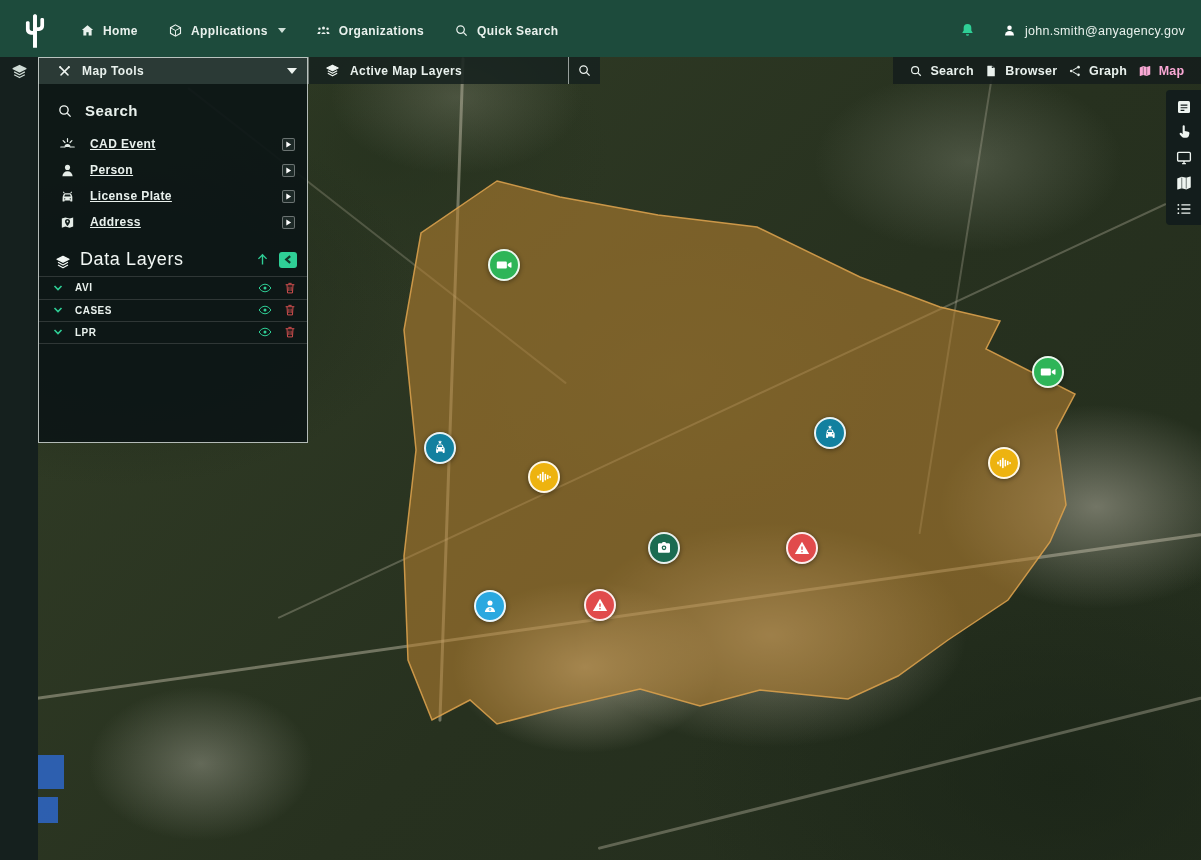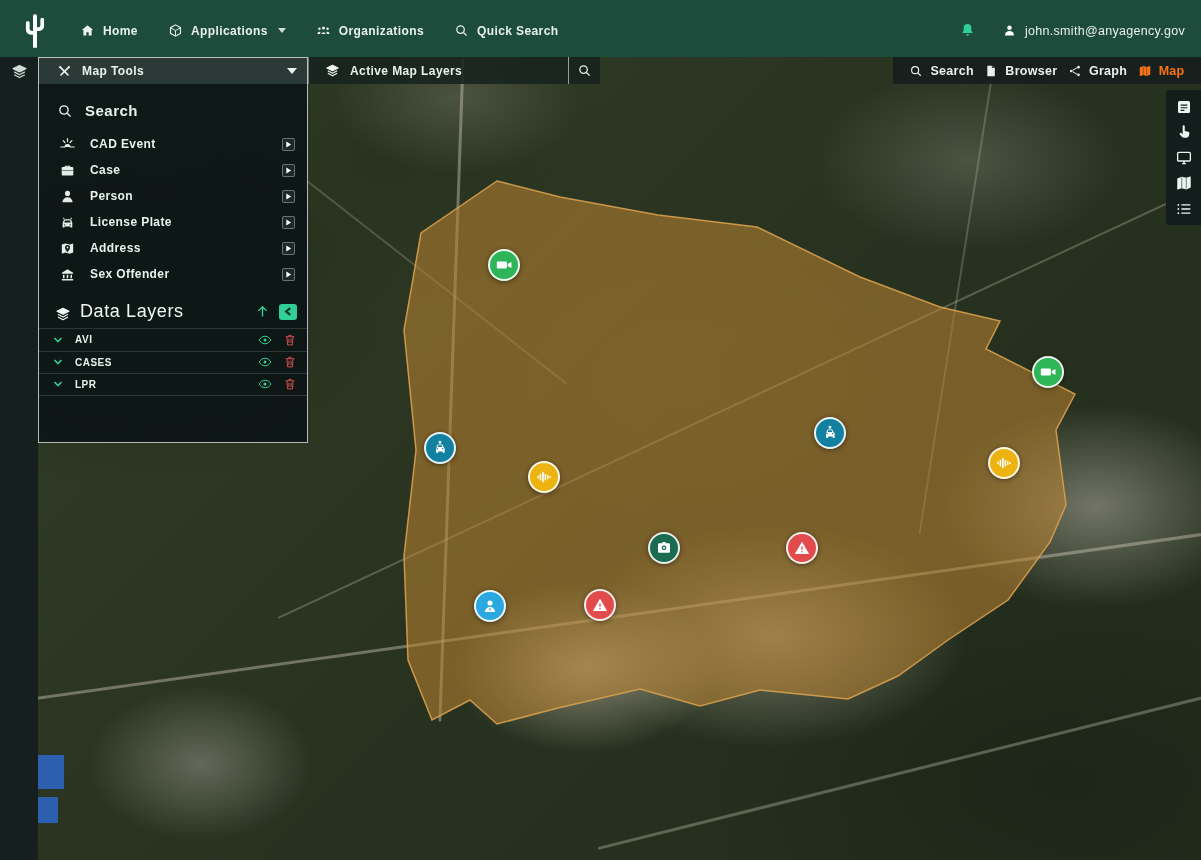--- a/index.html
+++ b/index.html
@@ -83,21 +83,21 @@
 
   
   .left-panel {
     position:absolute; left:38px; top:84px; width:270px; height:359px; z-index:5;
     background:rgba(12,22,21,.93);
     border:1px solid rgba(235,242,238,.75); border-top:none;
     padding:8px 0 0 0;
   }
   .search-heading { display:flex; align-items:center; gap:12px; padding:10px 18px 12px 18px; font-size:15px; font-weight:700; letter-spacing:.5px; }
   .search-heading svg { width:16px; height:16px; }
-  .search-item { display:flex; align-items:center; height:26px; padding:0 12px 0 20px; cursor:pointer; }
+  .search-item { display:flex; align-items:center; height:26px; padding:0 12px 0 20px; cursor:pointer;text-decoration:underline; }
   .search-item .si-icon { width:17px; height:17px; margin-right:14px; display:flex; }
   .search-item .si-icon svg { width:17px; height:17px; }
   .search-item .si-label { font-size:12px; font-weight:700; letter-spacing:.4px; }
   .si-go {
     margin-left:auto; width:13px; height:13px; background:#1d2927; border:1px solid rgba(255,255,255,.35);
     border-radius:2px; display:flex; align-items:center; justify-content:center; cursor:pointer;
   }
   .si-go svg { width:7px; height:7px; }
 
   .dl-header { display:flex; align-items:center; margin-top:8px; padding:6px 10px 6px 16px; }
@@ -340,21 +340,21 @@
             <path d="m7.8 11 8-4.8M7.8 13l8 4.8"></path>
           </g>
           <g fill="#e9f1ed">
             <circle cx="5.5" cy="12" r="2.3"></circle>
             <circle cx="18" cy="5.5" r="2.3"></circle>
             <circle cx="18" cy="18.5" r="2.3"></circle>
           </g>
         </svg>
       <span>Graph</span>
     </div>
-    <div class="view-item" style="color: #f97316;">
+    <div class="view-item" style="color: #f9a8d4;">
       <svg viewBox="0 0 24 24">
           <path fill="currentColor" d="M9 3.5 15 5l5.2-1.7a.6.6 0 0 1 .8.6v14L15 20.5 9 19l-5.2 1.7a.6.6 0 0 1-.8-.6v-14z"></path>
           <path fill="#1d2626" d="M8.3 4.6h1.4v14h-1.4zM14.3 5.4h1.4v14h-1.4z" opacity=".55"></path>
         </svg>
       <span>Map</span>
     </div>
   </div>
 
   <div class="left-panel">
     <div class="search-heading">
@@ -375,34 +375,20 @@
           </svg>
       </span>
       <span class="si-label">CAD Event</span>
       <span class="si-go">
           <svg viewBox="0 0 8 8">
             <path fill="#fff" d="M1.5.5 7 4 1.5 7.5z"></path>
           </svg>
         </span>
     </div>
 
-    <div class="search-item">
-      <span class="si-icon">
-        <svg viewBox="0 0 24 24">
-            <path fill="#e4ece7" d="M9 5.2h6a1 1 0 0 1 1 1v.8h3a1.2 1.2 0 0 1 1.2 1.2v9.6a1.2 1.2 0 0 1-1.2 1.2H5A1.2 1.2 0 0 1 3.8 17.8V8.2A1.2 1.2 0 0 1 5 7h3v-.8a1 1 0 0 1 1-1zm1.3 1.8h3.4V6.6h-3.4z"></path>
-            <path fill="#121d1c" d="M3.8 11.4h16.4v1.2H3.8z" opacity=".6"></path>
-          </svg>
-      </span>
-      <span class="si-label">Case</span>
-      <span class="si-go">
-          <svg viewBox="0 0 8 8">
-            <path fill="#fff" d="M1.5.5 7 4 1.5 7.5z"></path>
-          </svg>
-        </span>
-    </div>
 
     <div class="search-item">
       <span class="si-icon">
         <svg viewBox="0 0 24 24">
             <circle cx="12" cy="7.6" r="3.6" fill="#e4ece7"></circle>
             <path fill="#e4ece7" d="M4.8 20.2a7.2 7.2 0 0 1 14.4 0z"></path>
           </svg>
       </span>
       <span class="si-label">Person</span>
       <span class="si-go">
@@ -438,33 +424,20 @@
           </svg>
       </span>
       <span class="si-label">Address</span>
       <span class="si-go">
           <svg viewBox="0 0 8 8">
             <path fill="#fff" d="M1.5.5 7 4 1.5 7.5z"></path>
           </svg>
         </span>
     </div>
 
-    <div class="search-item">
-      <span class="si-icon">
-        <svg viewBox="0 0 24 24">
-            <path fill="#e4ece7" d="m4 9.5 8-5 8 5v1.3H4zM5.6 12.2h2.2v5H5.6zm5.3 0h2.2v5h-2.2zm5.3 0h2.2v5h-2.2zM4 18.5h16v1.8H4z"></path>
-          </svg>
-      </span>
-      <span class="si-label">Sex Offender</span>
-      <span class="si-go">
-          <svg viewBox="0 0 8 8">
-            <path fill="#fff" d="M1.5.5 7 4 1.5 7.5z"></path>
-          </svg>
-        </span>
-    </div>
 
     <div class="dl-header">
       <span class="dl-title">
         <svg class="layers" viewBox="0 0 24 24">
             <g fill="none" stroke="#f2f7f4" stroke-width="1.8" stroke-linejoin="round">
               <path d="M12 3.5 21 8l-9 4.5L3 8z" fill="#f2f7f4"></path>
               <path d="m4.5 12.5 7.5 4 7.5-4"></path>
               <path d="m4.5 16.5 7.5 4 7.5-4"></path>
             </g>
           </svg>

